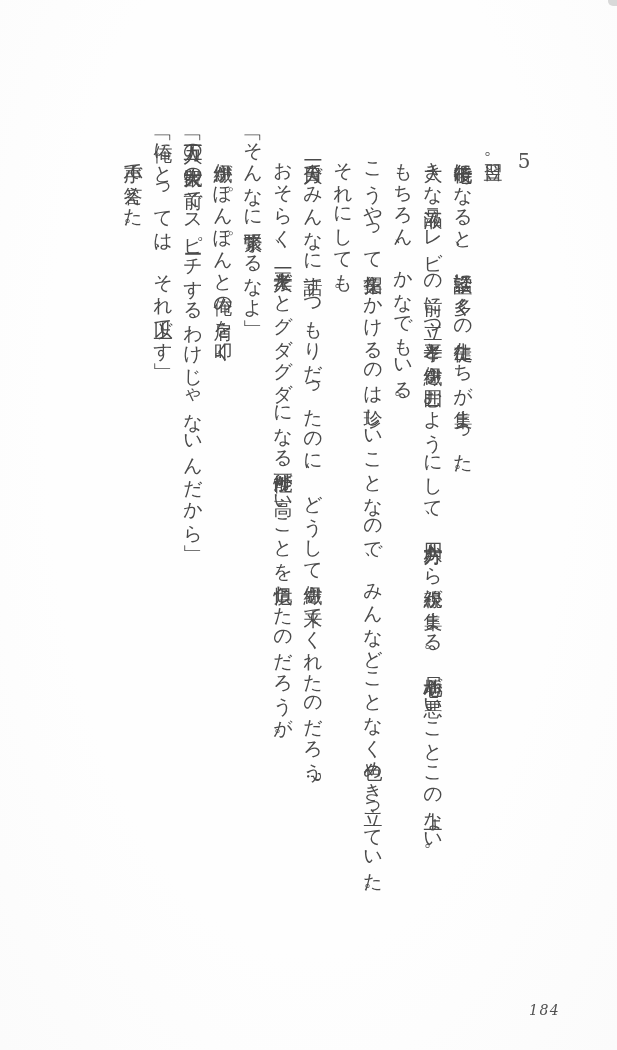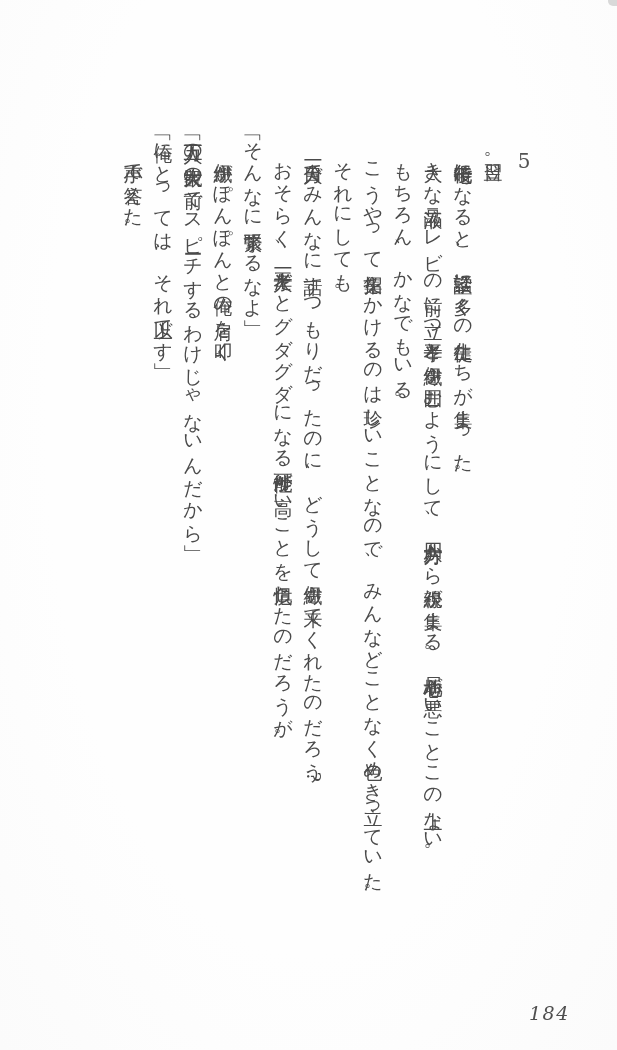--- a/index.html
+++ b/index.html
@@ -47,21 +47,21 @@
     margin-block-end: 30px; 
     color: #525252;
     font-size: 20px;
   }
   .page-number {
     position: absolute;
     left: 529px;
     top: 1002px;
     font-family: "DejaVu Serif", serif;
     font-style: italic;
-    font-size: 19px;
+    font-size: 14px;
     letter-spacing: 1.5px;
     color: #4f4f4f;
   }
   .scan-artifact {
     position: absolute;
     top: 0;
     right: 0;
     width: 9px;
     height: 6px;
     background: #d9d9d9;

